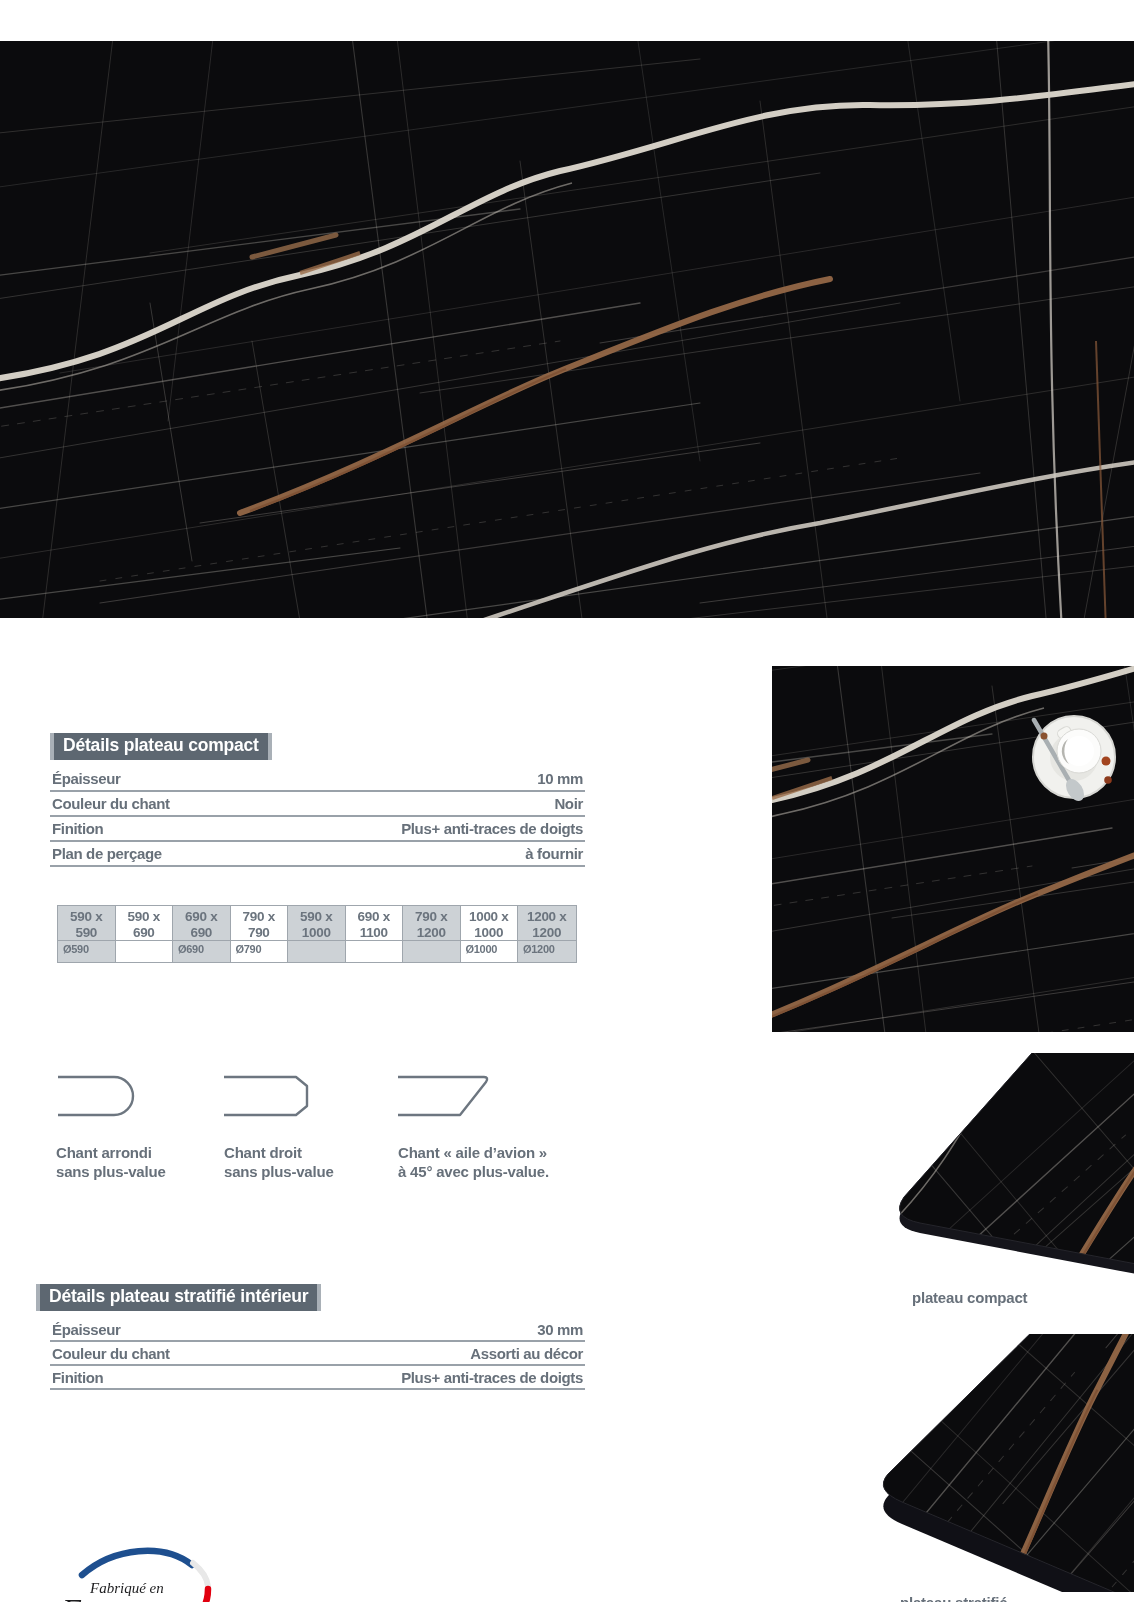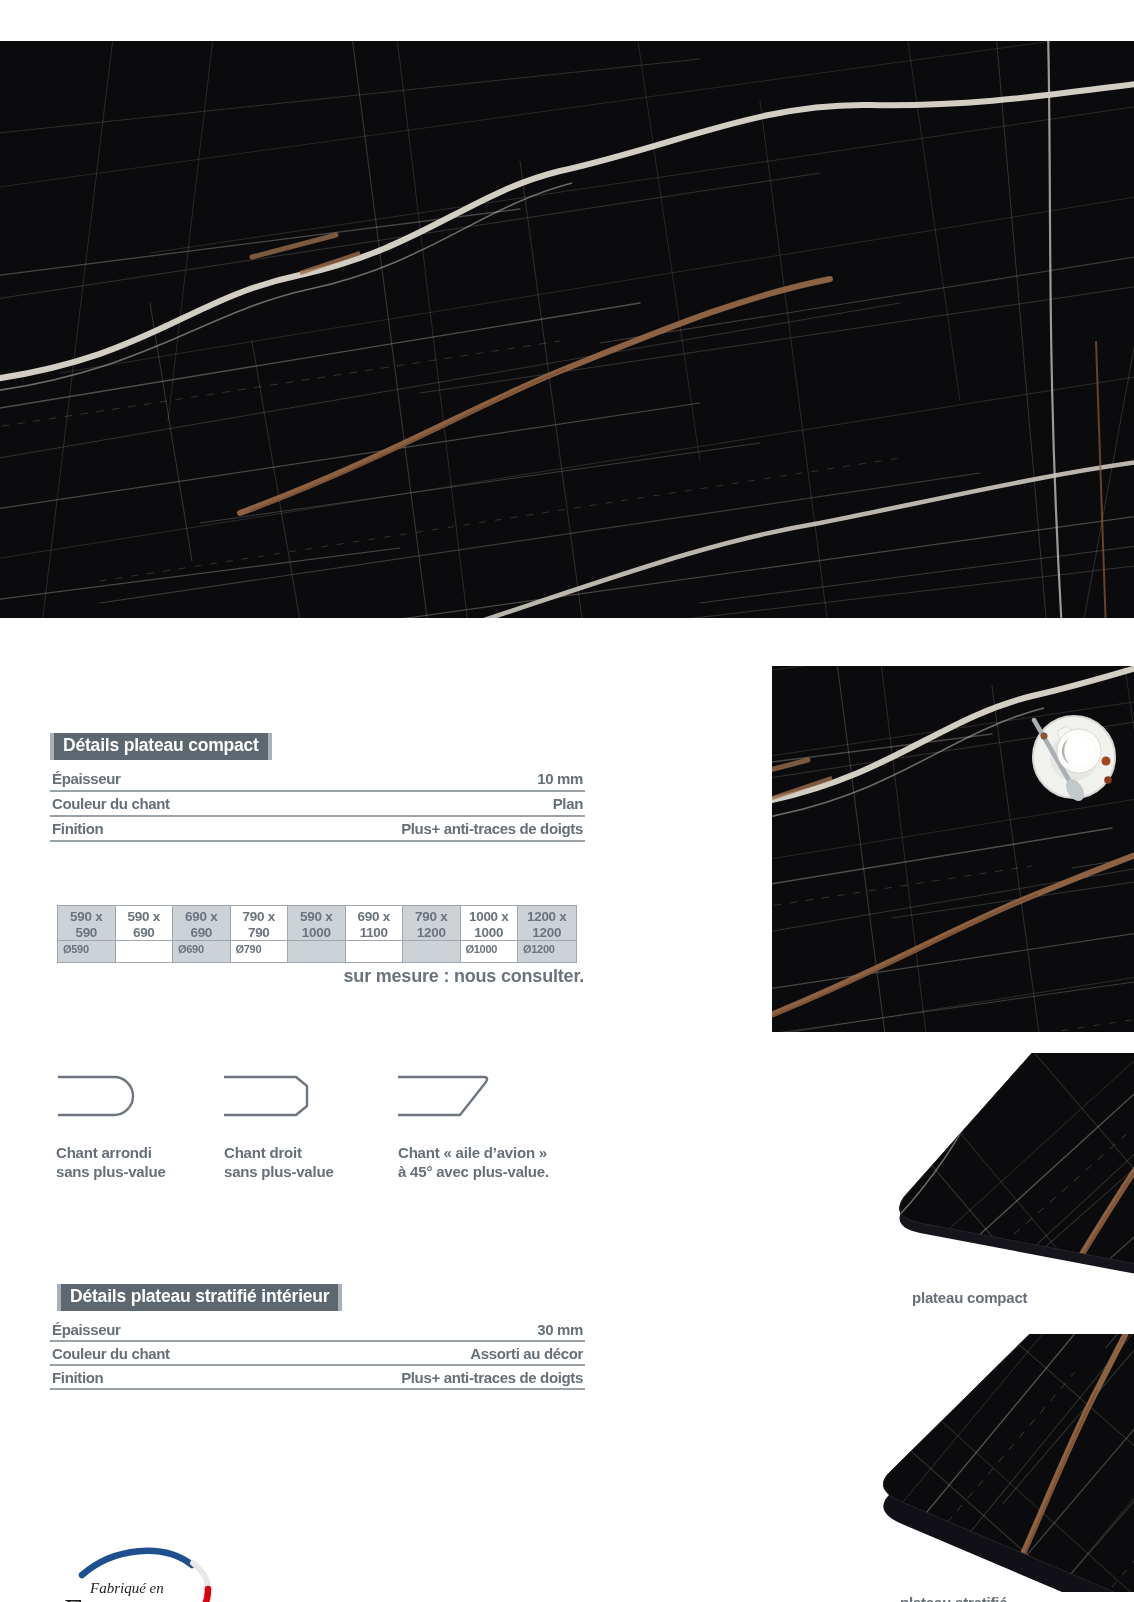--- a/index.html
+++ b/index.html
@@ -139,26 +139,30 @@
 
   <div class="badge" style="left:50px;top:692px">Détails plateau compact</div>
 
   <div class="spec" style="top:726px">
     <div class="spec-row">
       <span class="lbl">Épaisseur</span>
       <span class="val">10 mm</span>
     </div>
     <div class="spec-row">
       <span class="lbl">Couleur du chant</span>
-      <span class="val">Plan</span>
+      <span class="val">Noir</span>
     </div>
     <div class="spec-row">
       <span class="lbl">Finition</span>
       <span class="val">Plus+ anti-traces de doigts</span>
     </div>
+    <div class="spec-row">
+      <span class="lbl">Plan de perçage</span>
+      <span class="val">à fournir</span>
+    </div>
   </div>
 
   <div class="sizes">
     <div class="size-col col-gray">
       <div class="size-head"><span>590 x</span><br><span>590</span></div>
       <div class="size-val">Ø590</div>
     </div>
     <div class="size-col">
       <div class="size-head"><span>590 x</span><br><span>690</span></div>
       <div class="size-val"></div>
@@ -186,21 +190,20 @@
     <div class="size-col">
       <div class="size-head"><span>1000 x</span><br><span>1000</span></div>
       <div class="size-val">Ø1000</div>
     </div>
     <div class="size-col col-gray">
       <div class="size-head"><span>1200 x</span><br><span>1200</span></div>
       <div class="size-val">Ø1200</div>
     </div>
   </div>
 
-  <div class="note">sur mesure : nous consulter.</div>
 
 
   <svg class="chant-icon" style="left:58px;top:1032px" width="92" height="46" viewBox="0 0 92 46">
     <path d="M 0 4 L 56 4 A 19 19 0 0 1 56 42 L 0 42" fill="none" stroke="#6d7680" stroke-width="2.4" stroke-linejoin="round"></path>
   </svg>
   <svg class="chant-icon" style="left:224px;top:1032px" width="92" height="46" viewBox="0 0 92 46">
     <path d="M 0 4 L 72 4 L 83 13 L 83 33 L 72 42 L 0 42" fill="none" stroke="#6d7680" stroke-width="2.4" stroke-linejoin="round"></path>
   </svg>
   <svg class="chant-icon" style="left:398px;top:1032px" width="100" height="46" viewBox="0 0 100 46">
     <path d="M 0 4 L 86 4 Q 91 4 88 9 L 62 42 L 0 42" fill="none" stroke="#6d7680" stroke-width="2.4" stroke-linejoin="round"></path>
@@ -242,21 +245,21 @@
     <g clip-path="url(#clip-slab2)">
       <rect x="-10" y="-30" width="320" height="310" fill="#0b0b0d"></rect>
       <g transform="rotate(-41 150 90) translate(-320,-200)">
           <use href="#marble-tex"></use>
         </g>
     </g>
     <path d="M 292 270 L 52 168 Q 24 156 38 140 L 198 -18" fill="none" stroke="#26262c" stroke-width="1"></path>
   </svg>
   <div class="caption" style="left:900px;top:1553px">plateau stratifié</div>
 
-  <div class="badge" style="left:57px;top:1243px">Détails plateau stratifié intérieur</div>
+  <div class="badge" style="left:36px;top:1243px">Détails plateau stratifié intérieur</div>
 
   <div class="spec" style="top:1277px">
     <div class="spec-row" style="height:24px">
       <span class="lbl">Épaisseur</span>
       <span class="val">30 mm</span>
     </div>
     <div class="spec-row" style="height:24px">
       <span class="lbl">Couleur du chant</span>
       <span class="val">Assorti au décor</span>
     </div>

